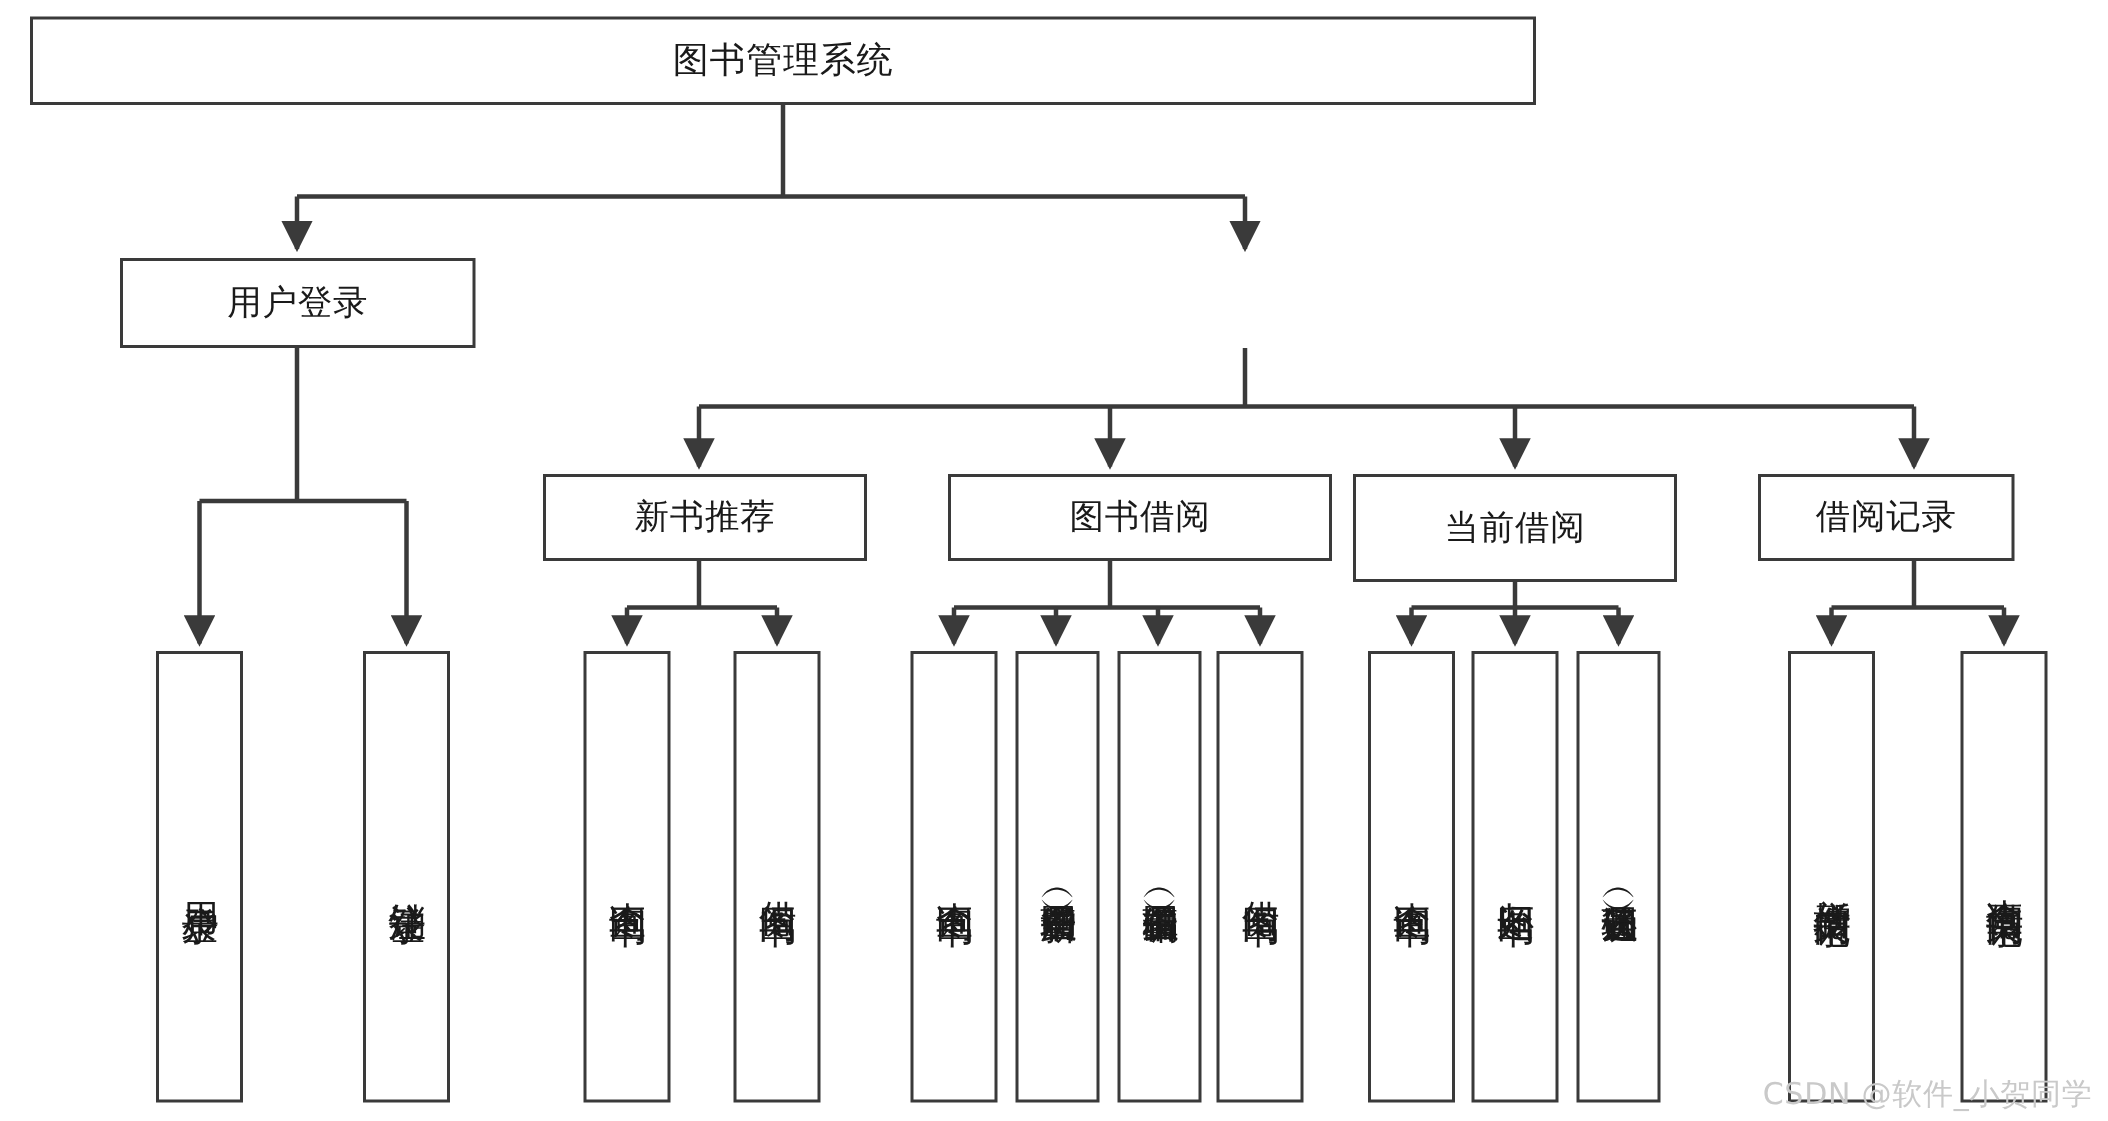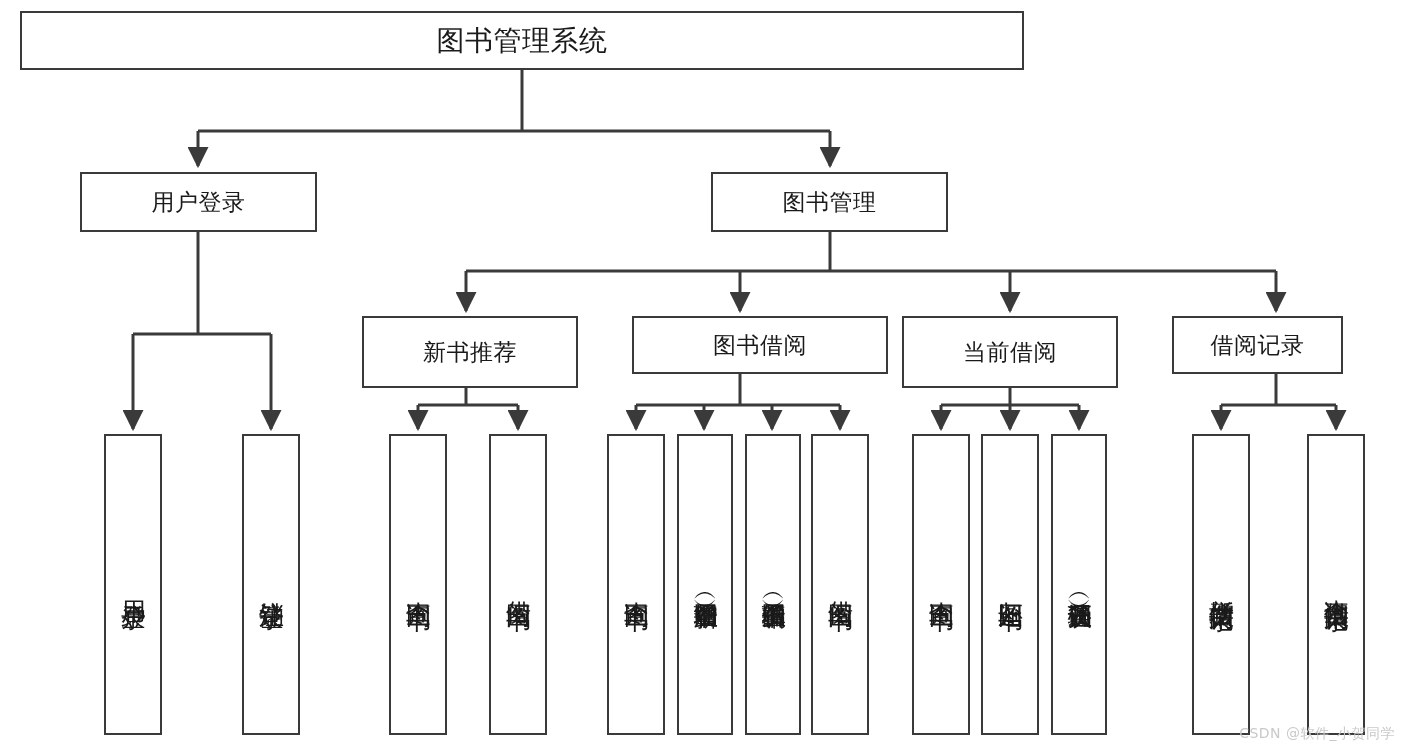--- a/index.html
+++ b/index.html
@@ -41,21 +41,21 @@
     display: block;
     text-align: center;
     line-height: 1.06;
     letter-spacing: 0.5px;
     white-space: nowrap;
   }
   .node.horiz .label {
     font-size: 23px;
   }
   .node.root .label {
-    font-size: 28px;
+    font-size: 24px;
   }
   .node.leaf {
     align-items: center;
     justify-content: center;
   }
   .node.leaf .label {
     writing-mode: vertical-rl;
     text-orientation: upright;
     font-size: 25px;
     line-height: 1.12;
@@ -64,21 +64,21 @@
   }
   .node.leaf.tight .label {
     font-size: 24px;
     letter-spacing: 0px;
     line-height: 1.06;
   }
   .watermark {
     position: absolute;
     right: 10px;
     bottom: 4px;
-    font-size: 14px;
+    font-size: 20px;
     color: #c9c9c9;
     white-space: nowrap;
     z-index: 5;
     letter-spacing: 0.5px;
   }
 </style>
 </head>
 <body>
 
 <div id="canvas">
@@ -133,25 +133,22 @@
     </g>
   </svg>
 
   <div class="node root horiz" style="left:20px; top:11px; width:1004px; height:59px;">
     <span class="label">图书管理系统</span>
   </div>
 
   <div class="node horiz" style="left:80px; top:172px; width:237px; height:60px;">
     <span class="label">用户登录</span>
   </div>
-  <div class="node horiz" style="left:711px; top:172px; width:237px; height:60px;">
-    <span class="label">图书管理</span>
-  </div>
-
-  <div class="node horiz" style="left:362px; top:316px; width:216px; height:72px;">
+
+  <div class="node horiz" style="left:362px; top:316px; width:216px; height:58px;">
     <span class="label">新书推荐</span>
   </div>
   <div class="node horiz" style="left:632px; top:316px; width:256px; height:58px;">
     <span class="label">图书借阅</span>
   </div>
   <div class="node horiz" style="left:902px; top:316px; width:216px; height:72px;">
     <span class="label">当前借阅</span>
   </div>
   <div class="node horiz" style="left:1172px; top:316px; width:171px; height:58px;">
     <span class="label">借阅记录</span>

